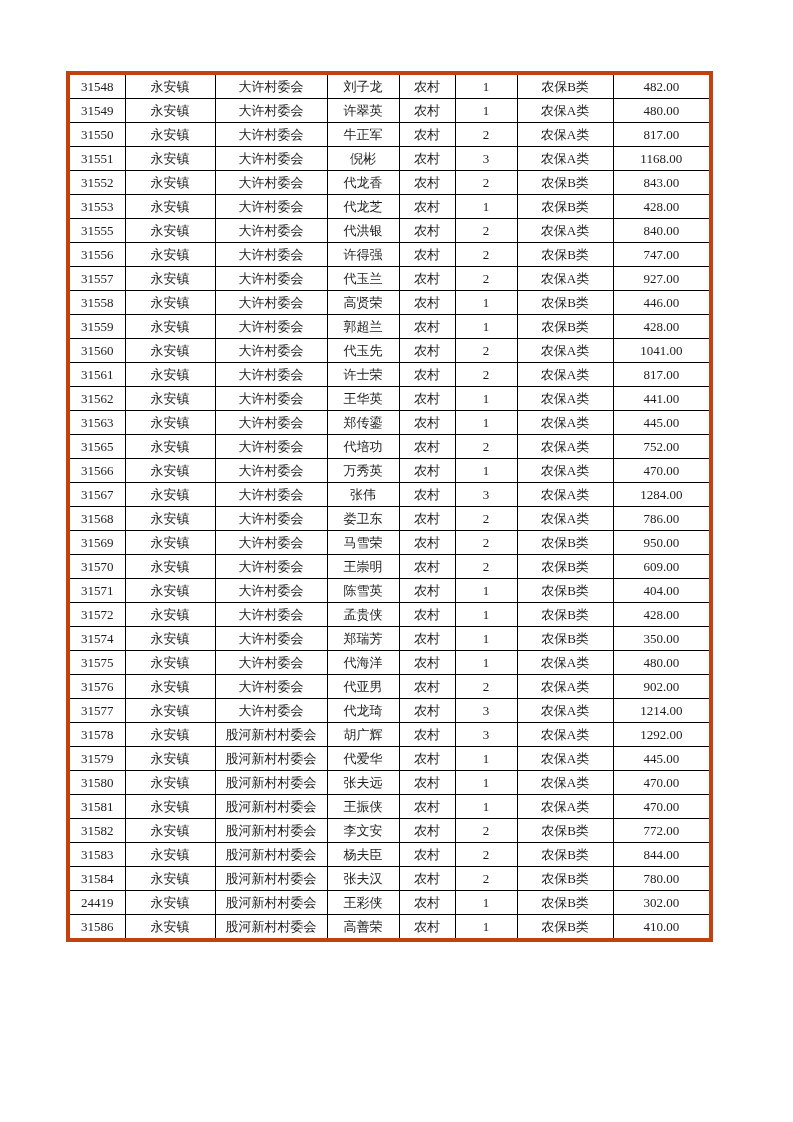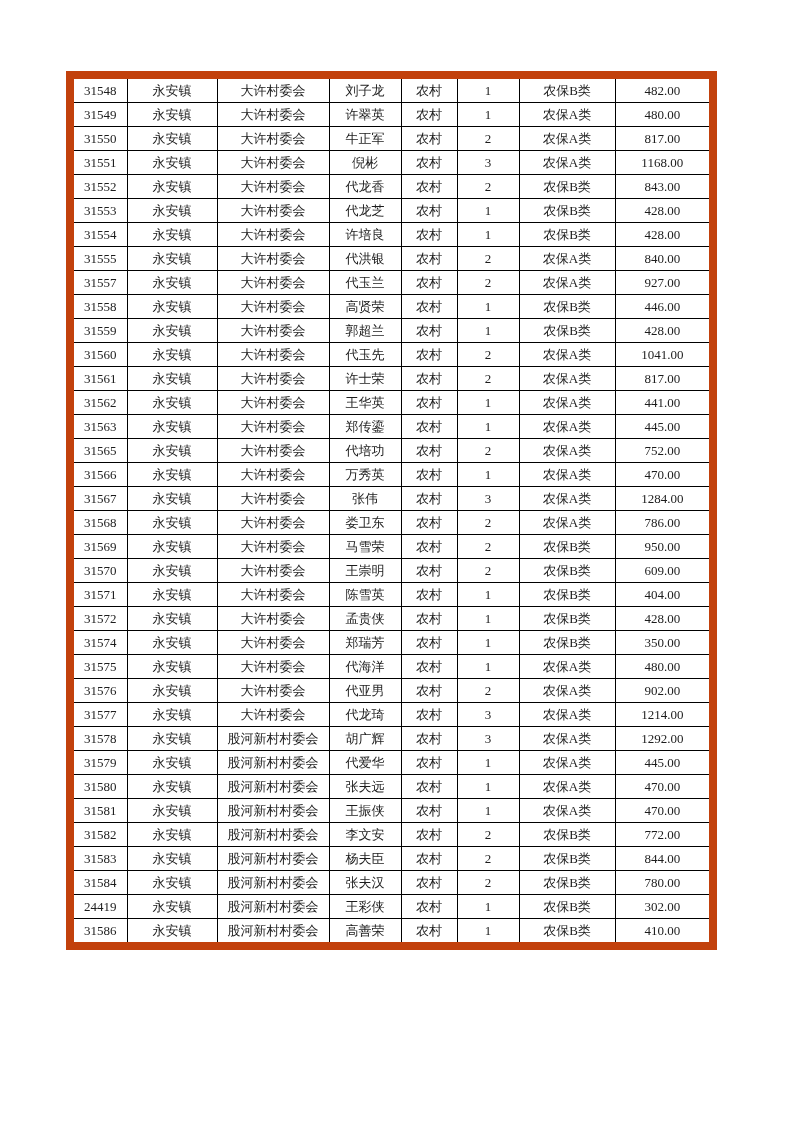--- a/index.html
+++ b/index.html
@@ -13,21 +13,21 @@
     height: 1122px;
     background: #ffffff;
     overflow: hidden;
   }
   table.roster {
     position: absolute;
     left: 66px;
     top: 71px;
     border-collapse: collapse;
     table-layout: fixed;
-    border: 8px solid #c2410c;
+    border: 4px solid #c2410c;
   }
   table.roster td {
     border: 1.5px solid #000000;
     height: 23px;
     padding: 0;
     text-align: center;
     vertical-align: middle;
     font-family: "Liberation Serif", "DejaVu Serif", serif;
     font-size: 13px;
     color: #1c1c1c;
@@ -105,38 +105,38 @@
           <td>31553</td>
           <td>永安镇</td>
           <td>大许村委会</td>
           <td>代龙芝</td>
           <td>农村</td>
           <td>1</td>
           <td>农保B类</td>
           <td>428.00</td>
         </tr>
         <tr>
-          <td>31554</td>
-          <td>永安镇</td>
-          <td>大许村委会</td>
-          <td>许培良</td>
-          <td>农村</td>
-          <td>1</td>
-          <td>农保B类</td>
-          <td>428.00</td>
-        </tr>
-        <tr>
           <td>31555</td>
           <td>永安镇</td>
           <td>大许村委会</td>
           <td>代洪银</td>
           <td>农村</td>
           <td>2</td>
           <td>农保A类</td>
           <td>840.00</td>
+        </tr>
+        <tr>
+          <td>31556</td>
+          <td>永安镇</td>
+          <td>大许村委会</td>
+          <td>许得强</td>
+          <td>农村</td>
+          <td>2</td>
+          <td>农保B类</td>
+          <td>747.00</td>
         </tr>
         <tr>
           <td>31557</td>
           <td>永安镇</td>
           <td>大许村委会</td>
           <td>代玉兰</td>
           <td>农村</td>
           <td>2</td>
           <td>农保A类</td>
           <td>927.00</td>

